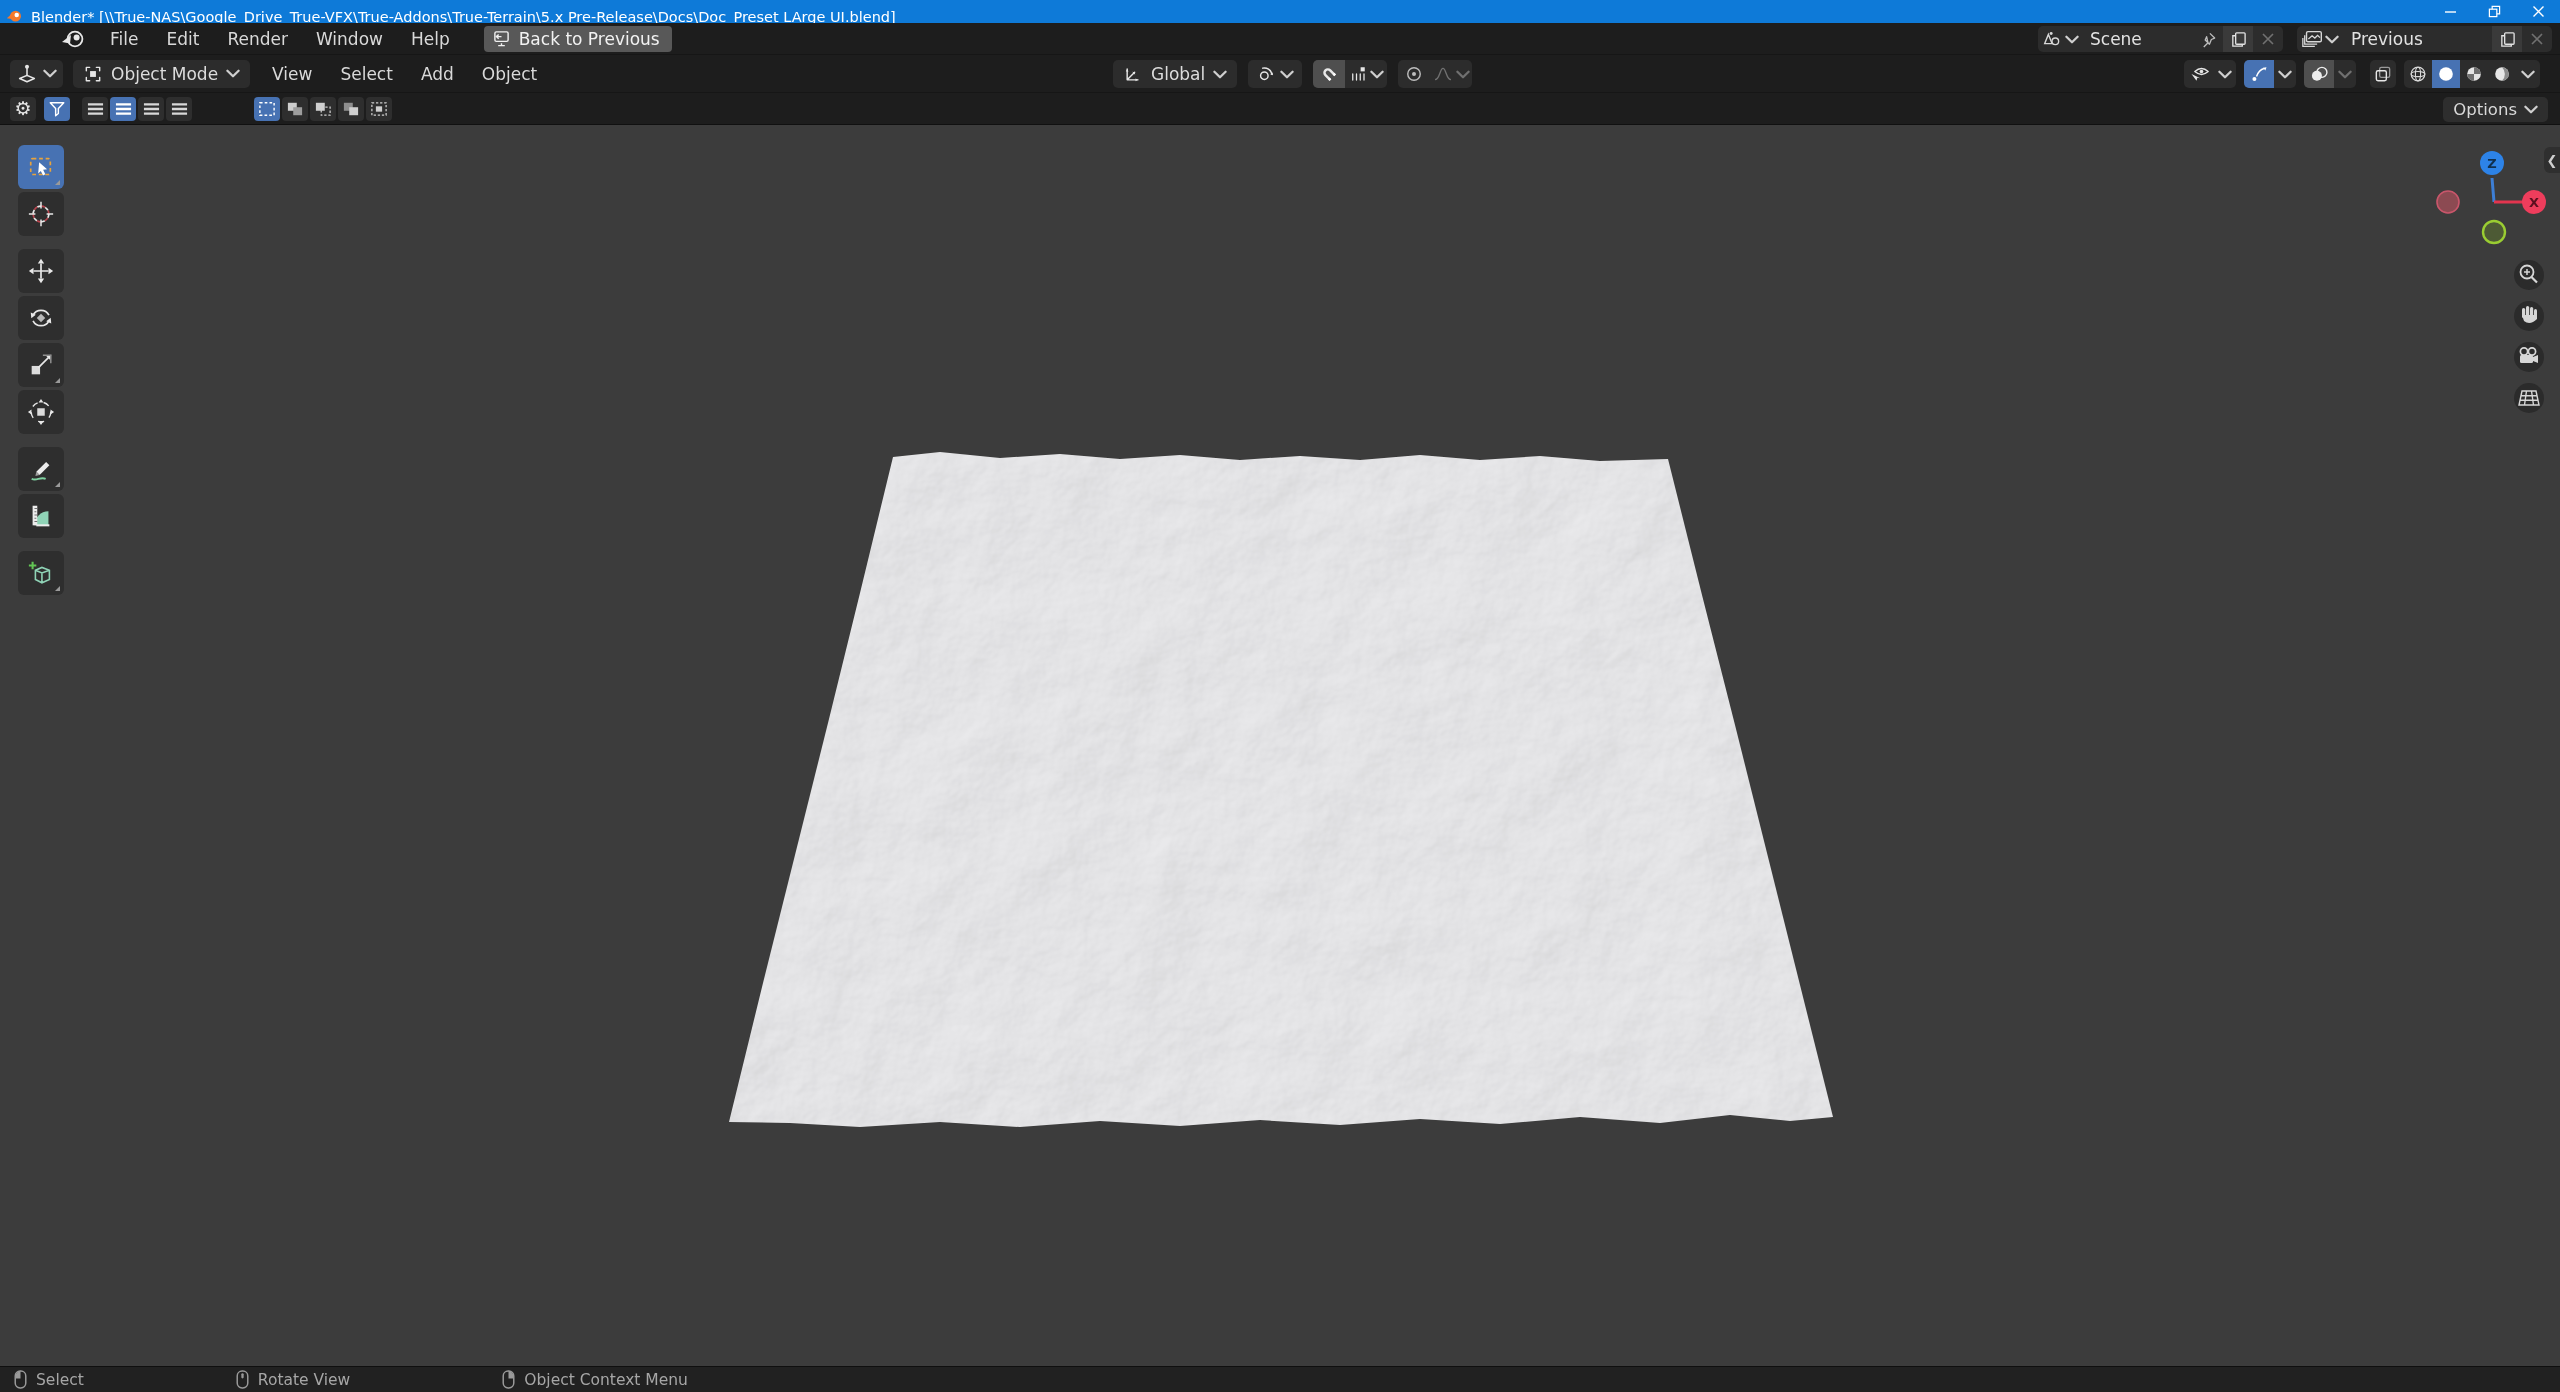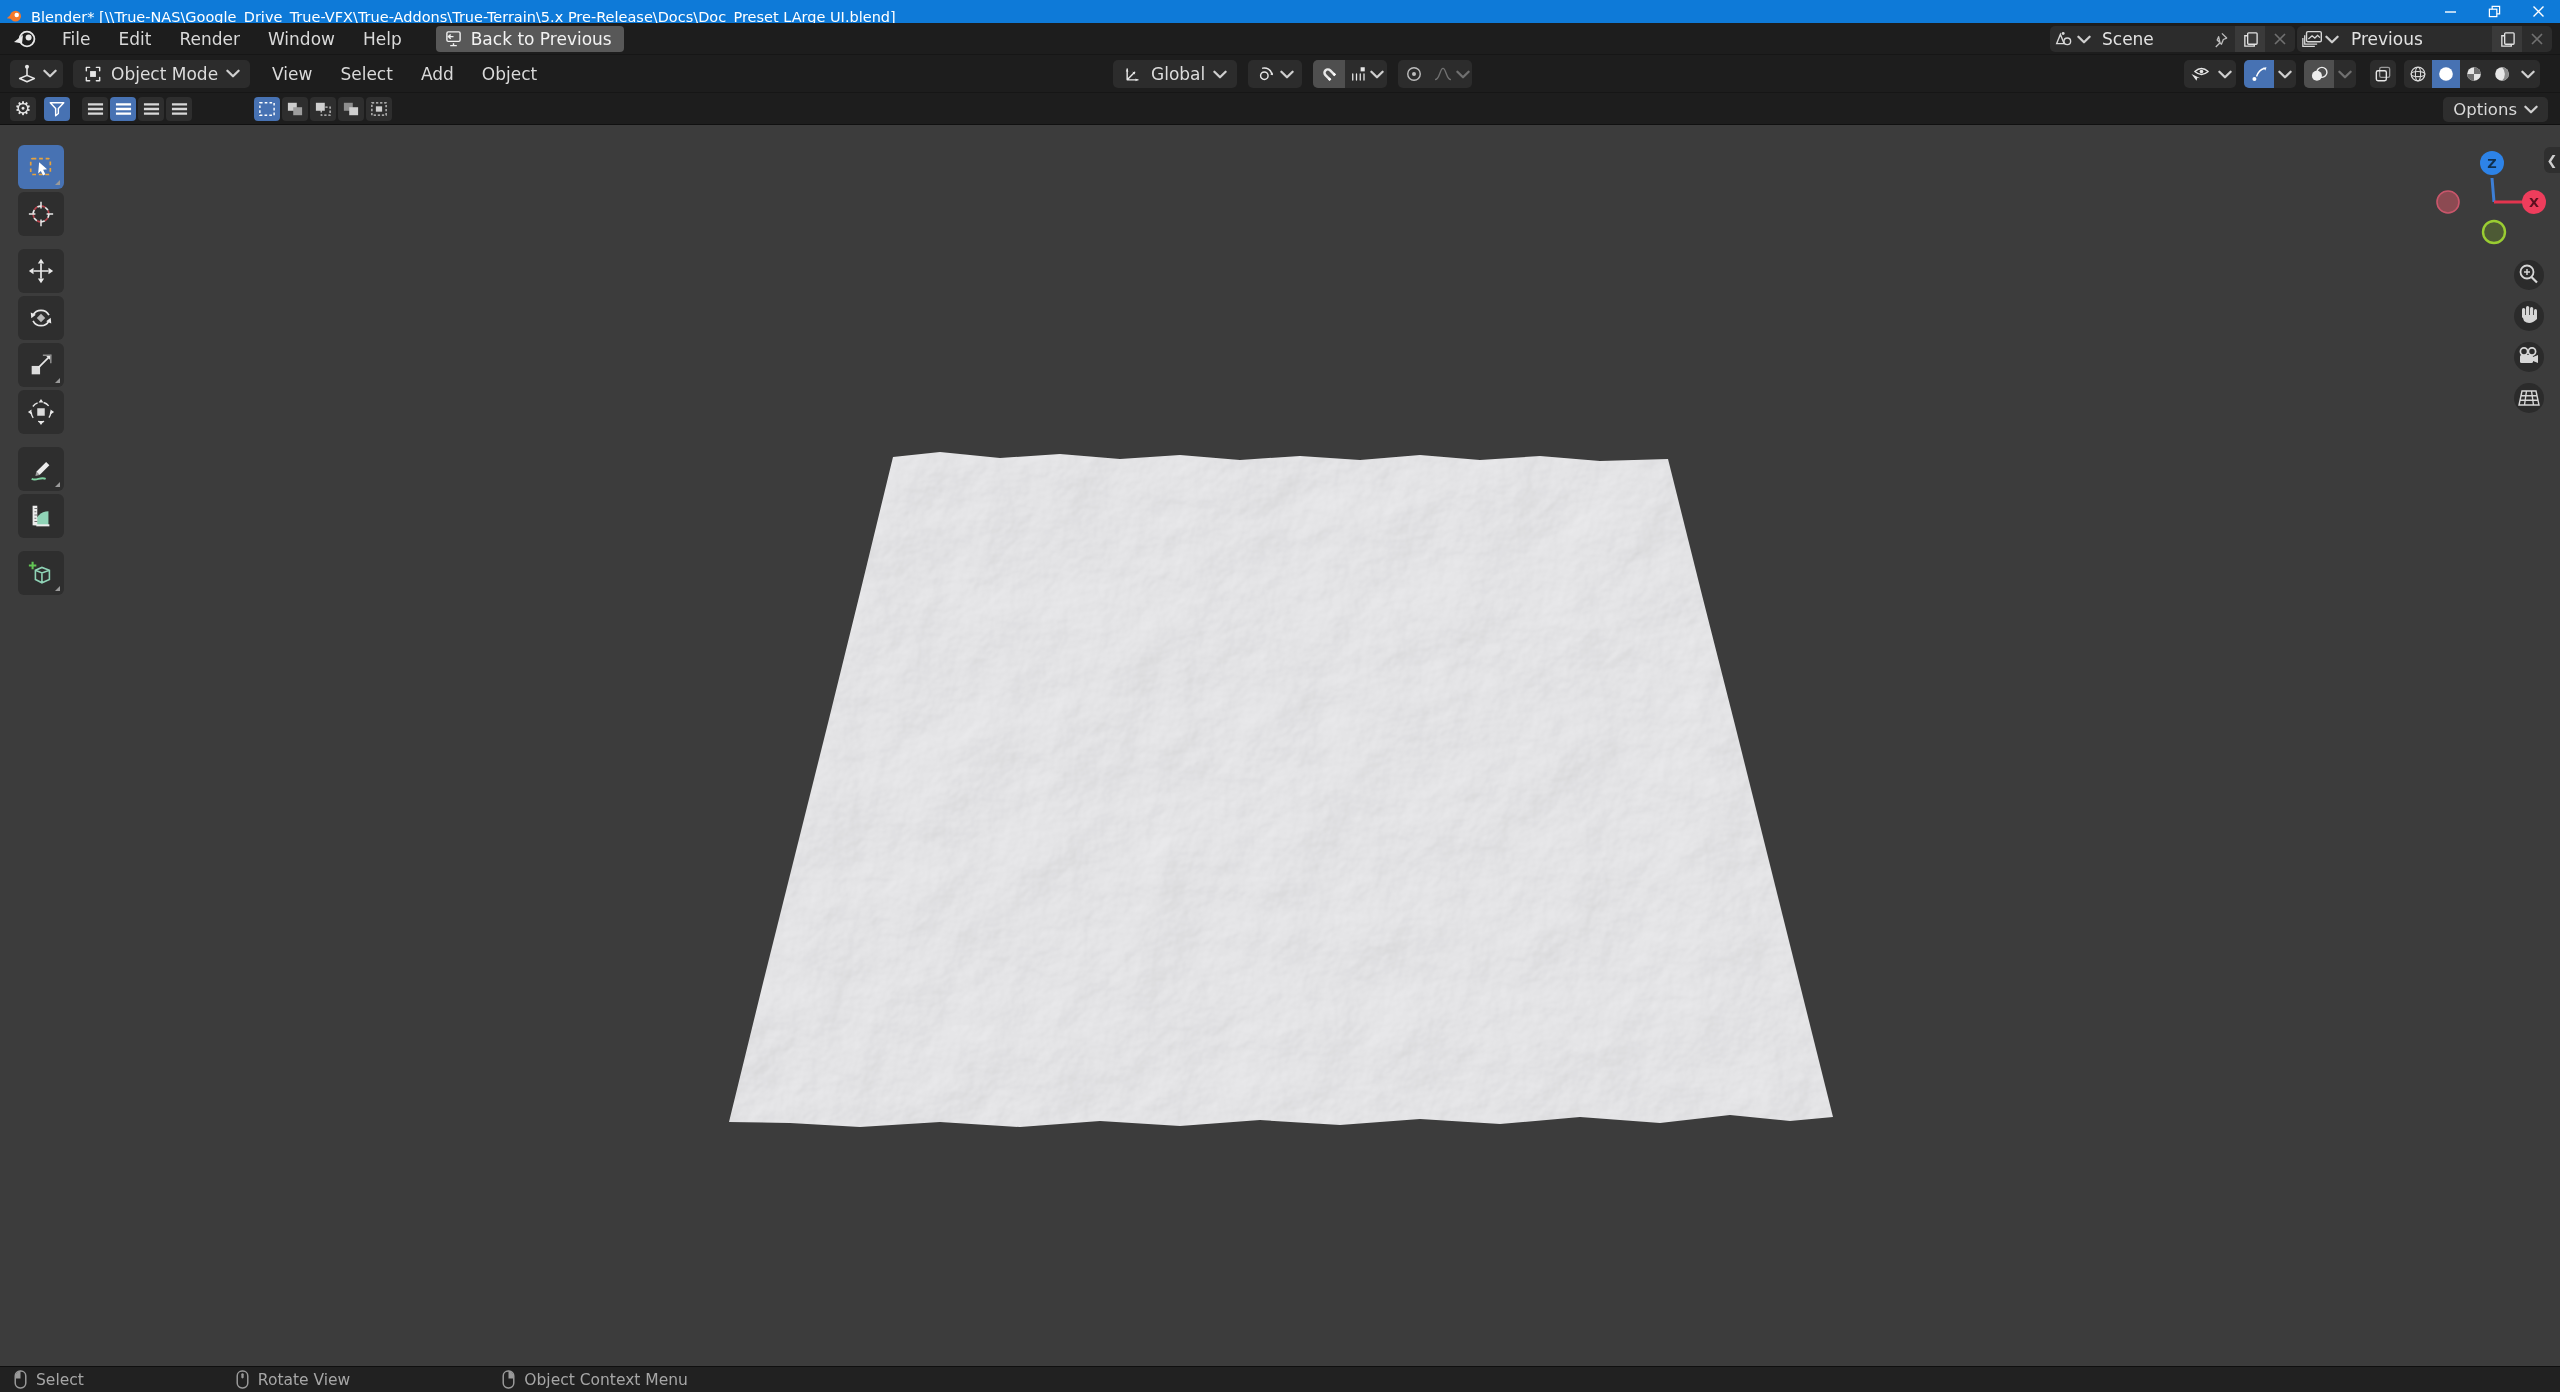--- a/index.html
+++ b/index.html
@@ -8,40 +8,40 @@
 
   
   #titlebar{position:absolute;left:0;top:0;width:2560px;height:33px;background:#0e7ad8;display:flex;align-items:center;color:#fff;}
   #titlebar .ttext{font-size:14.5px;margin-left:8px;white-space:nowrap;}
   #titlebar .winctl{position:absolute;right:0;top:0;height:23px;display:flex;}
   #titlebar .wbtn{width:44px;height:23px;display:flex;align-items:center;justify-content:center;}
   #titlebar svg{display:block}
 
   
   .row{position:absolute;left:0;width:2560px;background:#1d1d1d;display:flex;align-items:center;}
-  #topbar{top:23px;height:32px;border-bottom:1px solid #161616;}
+  #topbar{top:23px;height:32px;border-bottom:1px solid #161616;padding-left:48px;}
   #header{top:55px;height:38px;border-bottom:1px solid #161616;}
   #toolsrow{top:93px;height:32px;border-bottom:1px solid #101010;}
 
   .menu{color:#d9d9d9;font-size:17px;padding:4px 14px;border-radius:4px;white-space:nowrap;}
 
   .pill{background:#2c2c2c;border-radius:5px;height:28px;display:flex;align-items:center;color:#dcdcdc;font-size:17px;}
   .seg{height:28px;display:flex;align-items:center;justify-content:center;}
   .seg.first{border-radius:5px 0 0 5px;}
   .seg.last{border-radius:0 5px 5px 0;}
   .blue{background:#4772b3 !important;color:#fff;}
   .pressed{background:#4f4f4f !important;}
   .dim{opacity:.42;}
 
   .chev{width:14px;height:9px;flex:0 0 auto;}
   .chev path{fill:none;stroke:#cfcfcf;stroke-width:1.6;stroke-linecap:round;stroke-linejoin:round;}
 
   #backbtn{margin-left:20px;background:#585858;color:#f2f2f2;border-radius:4px;height:26px;display:flex;align-items:center;gap:8px;padding:0 12px 0 8px;font-size:17px;text-align:center;}
 
-  #topbar-right{position:absolute;right:8px;top:3px;display:flex;gap:2px;}
+  #topbar-right{position:absolute;right:8px;top:3px;display:flex;gap:14px;}
   .idwidget{background:#2c2c2c;border-radius:5px;height:26px;display:flex;align-items:center;color:#e2e2e2;font-size:17px;}
   .idwidget .label{flex:1 1 auto;padding-left:8px;white-space:nowrap;}
   .minibtn{width:30px;height:26px;display:flex;align-items:center;justify-content:center;}
   .minibtn.litebg{background:#3a3a3a;}
 
   
   #hdr-center{position:absolute;left:1113px;top:5px;display:flex;gap:11px;align-items:flex-end;}
   #hdr-right{position:absolute;right:20px;top:5px;display:flex;gap:8px;align-items:center;}
 
   

